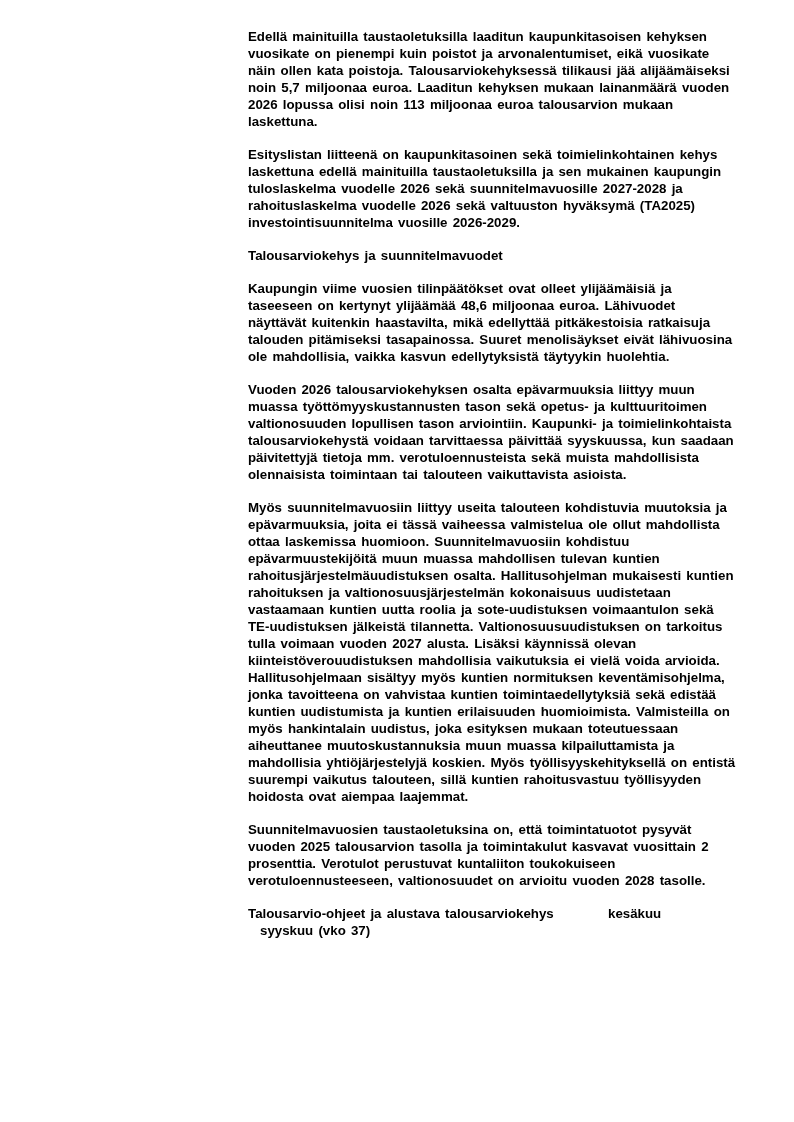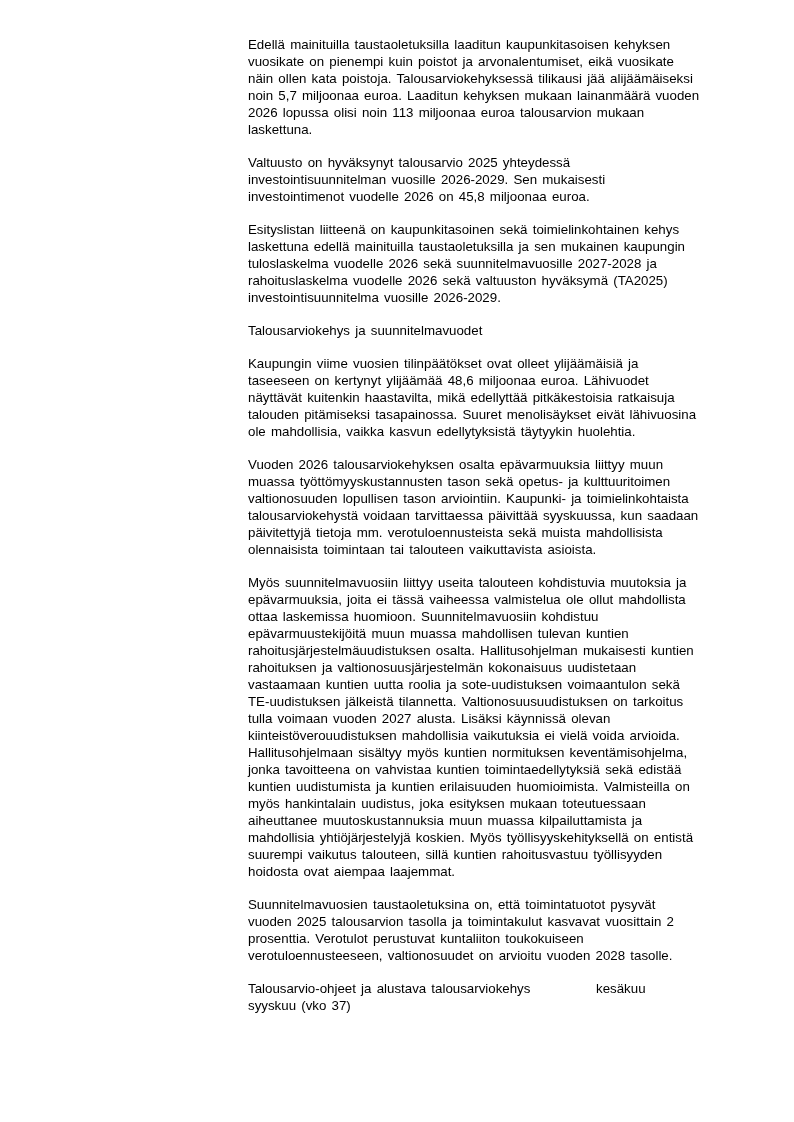--- a/index.html
+++ b/index.html
@@ -16,22 +16,23 @@
     color: #000000;
   }
   .page {
     position: absolute;
     inset: 0;
     background: #ffffff;
   }
   .text-column {
     position: absolute;
     left: 248px;
-    top: 36px;
+    top: 28px;
     width: 502px;
+    font-weight: bold;
   }
   .block {
     white-space: pre;
     font-size: 13.3px;
     line-height: 17px;
     word-spacing: 1.5px;
     margin: 0 0 16px 0;
   }
   .schedule {
     font-size: 13.3px;
@@ -44,39 +45,37 @@
     flex-direction: row;
     align-items: baseline;
   }
   .schedule-label {
     width: 348px;
     flex: 0 0 348px;
     white-space: pre;
   }
   .schedule-value {
     white-space: pre;
+    margin-left: 12px;
   }
 </style>
 </head>
 <body>
 
 <div class="page">
   <div class="text-column">
 
     <div class="block">Edellä mainituilla taustaoletuksilla laaditun kaupunkitasoisen kehyksen
 vuosikate on pienempi kuin poistot ja arvonalentumiset, eikä vuosikate
 näin ollen kata poistoja. Talousarviokehyksessä tilikausi jää alijäämäiseksi
 noin 5,7 miljoonaa euroa. Laaditun kehyksen mukaan lainanmäärä vuoden
 2026 lopussa olisi noin 113 miljoonaa euroa talousarvion mukaan
 laskettuna.</div>
 
 
-    <div class="block">Valtuusto on hyväksynyt talousarvio 2025 yhteydessä
-investointisuunnitelman vuosille 2026-2029. Sen mukaisesti
-investointimenot vuodelle 2026 on 45,8 miljoonaa euroa.</div>
 
     <div class="block">Esityslistan liitteenä on kaupunkitasoinen sekä toimielinkohtainen kehys
 laskettuna edellä mainituilla taustaoletuksilla ja sen mukainen kaupungin
 tuloslaskelma vuodelle 2026 sekä suunnitelmavuosille 2027-2028 ja
 rahoituslaskelma vuodelle 2026 sekä valtuuston hyväksymä (TA2025)
 investointisuunnitelma vuosille 2026-2029.</div>
 
     <div class="block">Talousarviokehys ja suunnitelmavuodet</div>
 
     <div class="block">Kaupungin viime vuosien tilinpäätökset ovat olleet ylijäämäisiä ja

